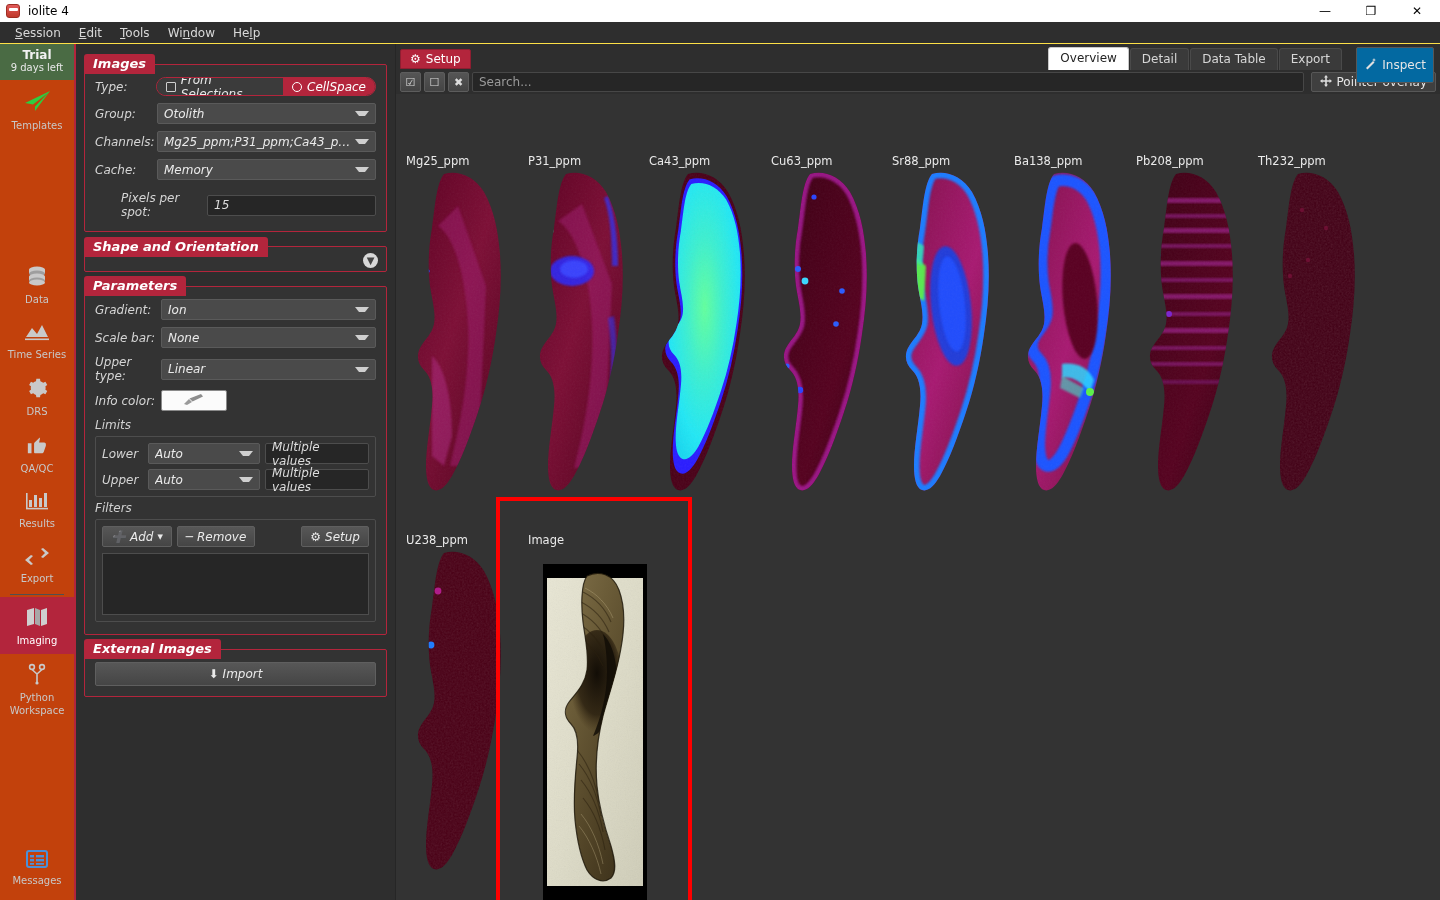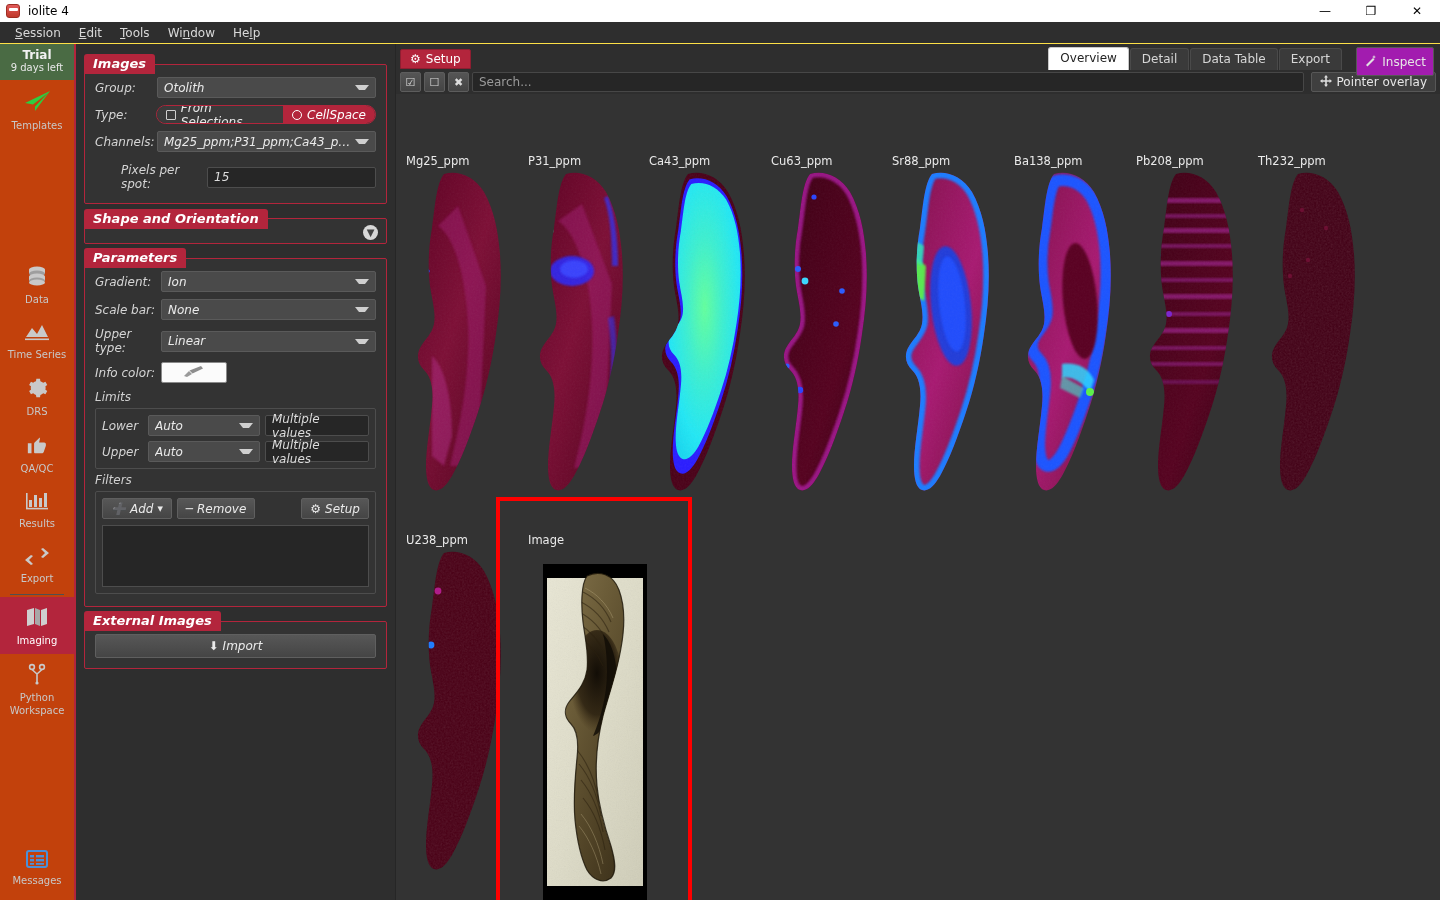--- a/index.html
+++ b/index.html
@@ -88,22 +88,22 @@
   .right { flex:1; background:#2b2b2b; display:flex; flex-direction:column; position:relative;}
   .rtoolbar { height:26px; display:flex; align-items:flex-end; padding:0 4px;
               background:#2e2e2e; position:relative; }
   .setup-btn { background:#b3253c; color:#fff; border:1px solid #8e1e31; border-radius:2px 2px 0 0;
                height:20px; display:flex; align-items:center; gap:5px; padding:0 9px; font-size:12px;
                margin-bottom:1px;}
   .tabs { margin-left:auto; display:flex; align-items:flex-end; gap:1px; padding-right:4px;}
   .tab { background:#3a3a3a; border:1px solid #4a4a4a; border-bottom:none; color:#d7d7d7;
          padding:3px 11px 4px; font-size:12px; border-radius:3px 3px 0 0; }
   .tab.active { background:#ffffff; color:#222; border-color:#c8c8c8; padding-bottom:5px; }
-  .inspect-btn { position:absolute; right:6px; top:3px; background:#a21caf; border:1px solid #575757;
-                 border-radius:2px; height:29px; display:flex; align-items:center; gap:5px;
+  .inspect-btn { position:absolute; right:6px; top:3px; background:#0369a1; border:1px solid #575757;
+                 border-radius:2px; height:36px; display:flex; align-items:center; gap:5px;
                  padding:0 7px; font-size:12px; color:#e6e6e6; }
   .searchbar { height:24px; display:flex; align-items:center; gap:3px; padding:2px 4px;
                background:#2e2e2e; }
   .sqbtn { width:21px;height:20px; background:linear-gradient(180deg,#555,#444);
            border:1px solid #5d5d5d; border-radius:2px; display:flex; align-items:center;
            justify-content:center; color:#ddd; font-size:11px; }
   .searchinput { flex:1; height:20px; background:#262626; border:1px solid #474747;
                  border-radius:2px; color:#9a9a9a; font-size:12px; padding:0 6px;
                  display:flex; align-items:center; }
   .pointer-btn { background:#3f3f3f; border:1px solid #575757; border-radius:2px; height:20px;
@@ -263,49 +263,56 @@
       <span class="lbl">Messages</span>
     </div>
   </div>
 
   <div class="center">
 
     <div class="gbox with-title" style="padding-top:12px;">
       <div class="gtitle">Images</div>
 
       <div class="row">
-        <div class="lab" style="width:62px;">Group:</div>
-        <div class="combo" style="flex:1;">
-          <span class="cv">Otolith</span>
-          <span class="arrow"></span>
-        </div>
-      </div>
-
-      <div class="row">
         <div class="lab" style="width:62px;">Type:</div>
         <div class="seg">
           <div class="seg-opt">
             <span class="cbx"></span>
             <span>From Selections</span>
           </div>
           <div class="seg-opt sel">
             <span class="rdo"></span>
             <span>CellSpace</span>
           </div>
         </div>
       </div>
 
       <div class="row">
+        <div class="lab" style="width:62px;">Group:</div>
+        <div class="combo" style="flex:1;">
+          <span class="cv">Otolith</span>
+          <span class="arrow"></span>
+        </div>
+      </div>
+
+      <div class="row">
         <div class="lab" style="width:62px;">Channels:</div>
         <div class="combo" style="flex:1;">
           <span class="cv">Mg25_ppm;P31_ppm;Ca43_ppm;Cu63_...</span>
           <span class="arrow"></span>
         </div>
       </div>
 
+      <div class="row">
+        <div class="lab" style="width:62px;">Cache:</div>
+        <div class="combo" style="flex:1;">
+          <span class="cv">Memory</span>
+          <span class="arrow"></span>
+        </div>
+      </div>
 
       <div class="row" style="margin-top:11px;margin-bottom:0;">
         <div class="lab" style="width:86px;margin-left:26px;">Pixels per spot:</div>
         <div class="field" style="flex:1;">
           <span>15</span>
         </div>
       </div>
     </div>
 
     <div class="shape-bar">

